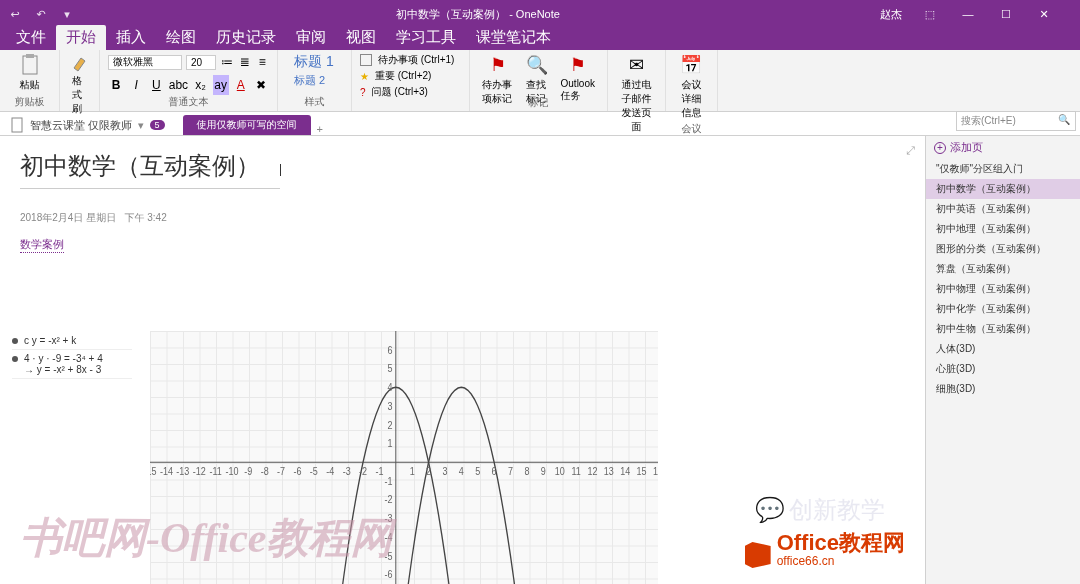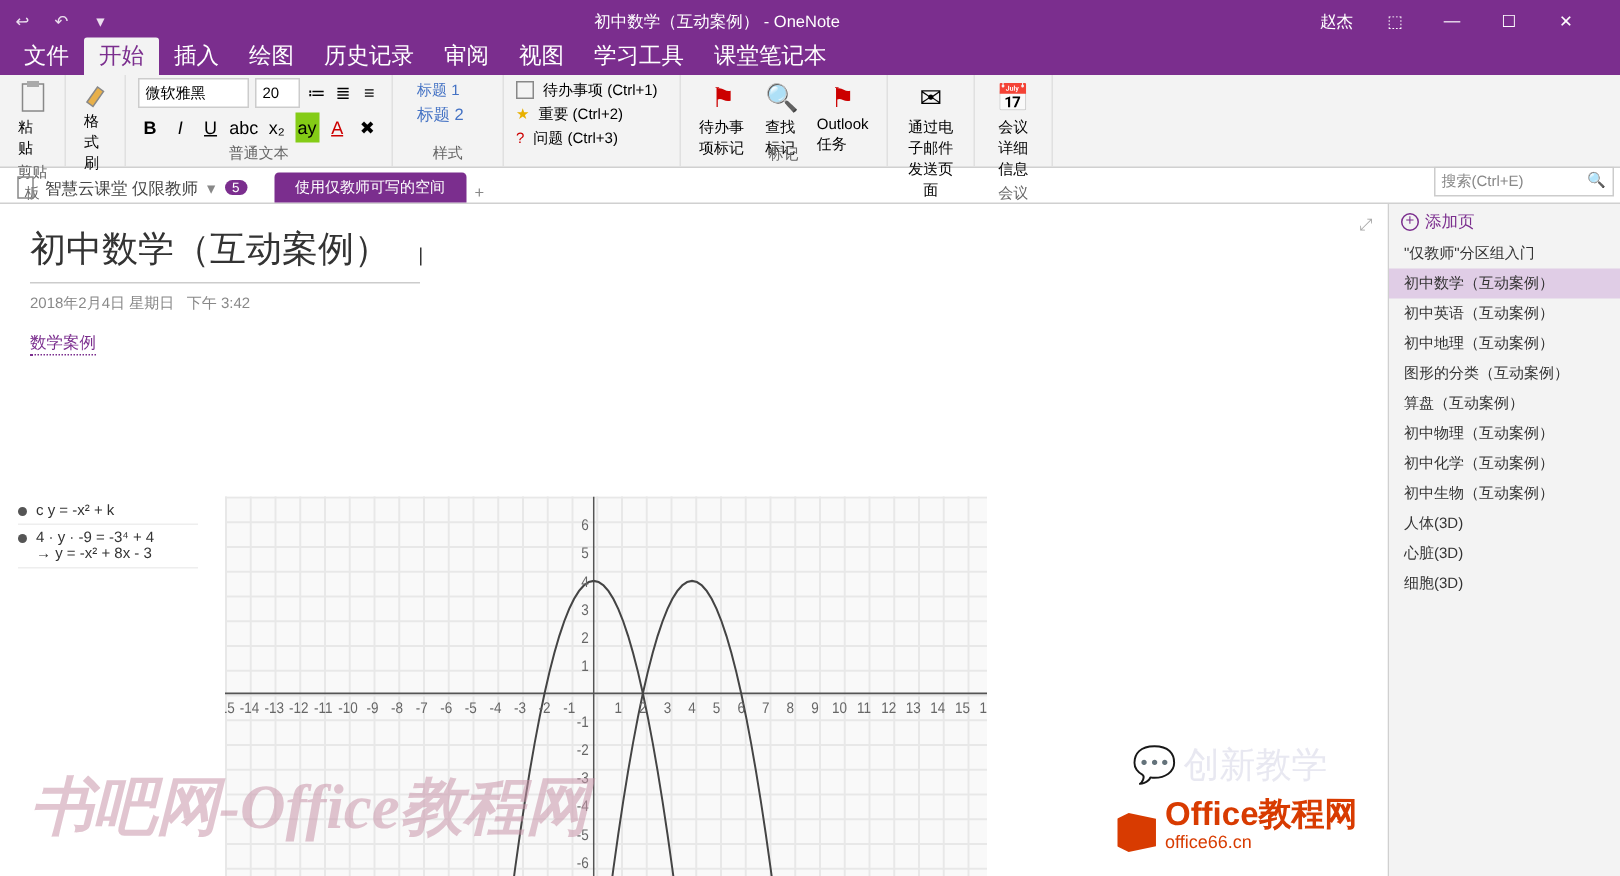--- a/index.html
+++ b/index.html
@@ -8,37 +8,37 @@
 .titlebar-left{display:flex;align-items:center;gap:8px;padding-left:6px;}
 .qat-btn{width:18px;height:18px;display:flex;align-items:center;justify-content:center;opacity:.85;}
 .titlebar-center{flex:1;text-align:center;font-size:11px;}
 .titlebar-right{display:flex;align-items:center;gap:2px;padding-right:18px;}
 .win-btn{width:36px;height:28px;display:flex;align-items:center;justify-content:center;font-size:11px;}
 .menubar{height:22px;background:#7b2e8e;color:#fff;display:flex;align-items:flex-end;padding-left:6px;}
 .menu-item{padding:3px 10px;font-size:15px;}
 .menu-item.active{background:#f3f3f3;color:#7b2e8e;border-radius:2px 2px 0 0;}
 .ribbon{height:62px;background:#f3f3f3;border-bottom:1px solid #d0d0d0;display:flex;}
 .ribbon-group{border-right:1px solid #e0e0e0;padding:2px 8px 0;display:flex;flex-direction:column;justify-content:space-between;}
-.ribbon-group-row{display:flex;gap:4px;}
+.ribbon-group-row{display:flex;gap:4px;align-items:center;}
 .ribbon-label{font-size:10px;color:#666;text-align:center;padding-bottom:2px;}
 .big-btn{display:flex;flex-direction:column;align-items:center;padding:2px 4px;font-size:10px;gap:2px;}
 .font-select{border:1px solid #ccc;background:#fff;font-size:10px;padding:1px 4px;}
 .small-btn{width:20px;height:20px;display:flex;align-items:center;justify-content:center;border:1px solid transparent;font-size:12px;}
 .heading-style{color:#4472c4;font-size:11px;white-space:nowrap;padding:1px 8px;}
 .tag-row{display:flex;align-items:center;gap:6px;font-size:10px;padding:1px 0;}
 .tag-check{width:12px;height:12px;border:1px solid #888;}
 .sub-tabs{height:24px;background:#fff;border-bottom:1px solid #d0d0d0;display:flex;align-items:flex-end;}
 .notebook-sel{padding:2px 10px;font-size:11px;color:#444;display:flex;align-items:center;gap:6px;}
 .page-tabs{display:flex;align-items:flex-end;margin-left:8px;gap:0;}
 .page-tab{padding:3px 14px;font-size:10px;background:#7b2e8e;color:#fff;border-radius:3px 3px 0 0;}
 .page-tab-add{width:18px;text-align:center;color:#888;}
 .content{display:flex;height:448px;}
 .page-area{flex:1;background:#fff;padding:14px 20px;position:relative;overflow:hidden;}
 .page-title{font-size:24px;color:#333;border-bottom:1px solid #ccc;padding-bottom:6px;display:inline-block;min-width:260px;}
-.page-date{font-size:10px;color:#888;margin-top:6px;}
+.page-date{font-size:10px;color:#888;margin-top:22px;}
 .page-link{display:inline-block;margin-top:12px;font-size:11px;color:#7b2e8e;border-bottom:1px dotted #7b2e8e;}
 .formula-box{position:absolute;left:12px;top:196px;width:120px;font-size:10px;color:#333;}
 .formula-row{display:flex;align-items:flex-start;gap:6px;padding:3px 0;border-bottom:1px solid #eee;}
 .dot{width:6px;height:6px;border-radius:50%;background:#555;margin-top:3px;}
 .chart-area{position:absolute;left:150px;top:195px;width:508px;height:300px;background:#f9f9f9;background-image:linear-gradient(#e8e8e8 1px,transparent 1px),linear-gradient(90deg,#e8e8e8 1px,transparent 1px);background-size:16.5px 16.5px;}
 .sidebar{width:155px;background:#f3f3f3;border-left:1px solid #d0d0d0;display:flex;flex-direction:column;}
 .searchbox{margin:4px;border:1px solid #ccc;background:#fff;font-size:10px;padding:2px 4px;color:#888;position:relative;}
 .add-page{padding:4px 8px;font-size:11px;color:#7b2e8e;display:flex;align-items:center;gap:4px;}
 .sidebar-item{padding:3px 10px;font-size:10px;color:#333;}
 .sidebar-item.active{background:#e0cde6;}
@@ -74,21 +74,21 @@
   <div class="menu-item">插入</div>
   <div class="menu-item">绘图</div>
   <div class="menu-item">历史记录</div>
   <div class="menu-item">审阅</div>
   <div class="menu-item">视图</div>
   <div class="menu-item">学习工具</div>
   <div class="menu-item">课堂笔记本</div>
 </div>
 
 <div class="ribbon">
-  <div class="ribbon-group" style="width:44px">
+  <div class="ribbon-group" style="width:60px">
     <div class="big-btn">
       <svg width="20" height="22">
           <rect x="3" y="2" width="14" height="18" fill="none" stroke="#888"></rect>
           <rect x="6" y="0" width="8" height="4" fill="#aaa"></rect>
         </svg>
       <span>粘贴</span>
     </div>
     <div class="ribbon-label">剪贴板</div>
   </div>
   <div class="ribbon-group" style="width:40px">
@@ -113,32 +113,32 @@
             <b>B</b>
           </span>
         <span class="small-btn">
             <i>I</i>
           </span>
         <span class="small-btn">
             <u>U</u>
           </span>
         <span class="small-btn">abc</span>
         <span class="small-btn">x₂</span>
-        <span class="small-btn" style="background:#84cc16">ay</span>
+        <span class="small-btn" style="background:#c4b5fd">ay</span>
         <span class="small-btn" style="color:#c00">
             <u>A</u>
           </span>
         <span class="small-btn">✖</span>
       </div>
     </div>
     <div class="ribbon-label">普通文本</div>
   </div>
   <div class="ribbon-group" style="width:74px">
     <div>
-      <div class="heading-style" style="font-size:10px">标题 1</div>
+      <div class="heading-style" style="font-size:14px">标题 1</div>
       <div class="heading-style">标题 2</div>
     </div>
     <div class="ribbon-label">样式</div>
   </div>
   <div class="ribbon-group" style="width:118px">
     <div>
       <div class="tag-row">
           <span class="tag-check"></span>
           <span>待办事项 (Ctrl+1)</span>
         </div>

